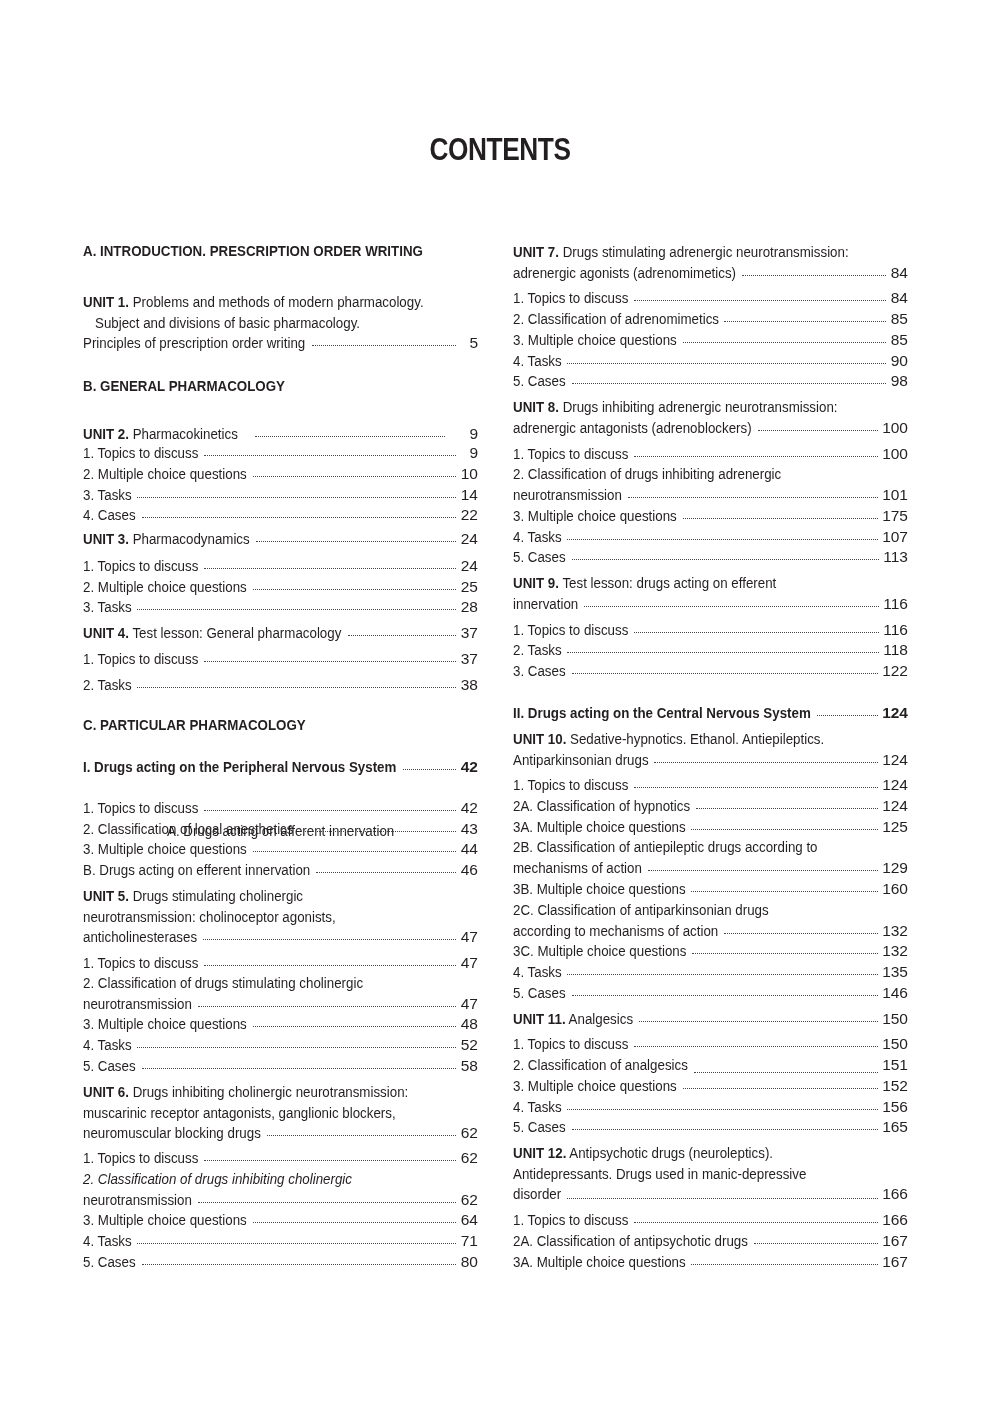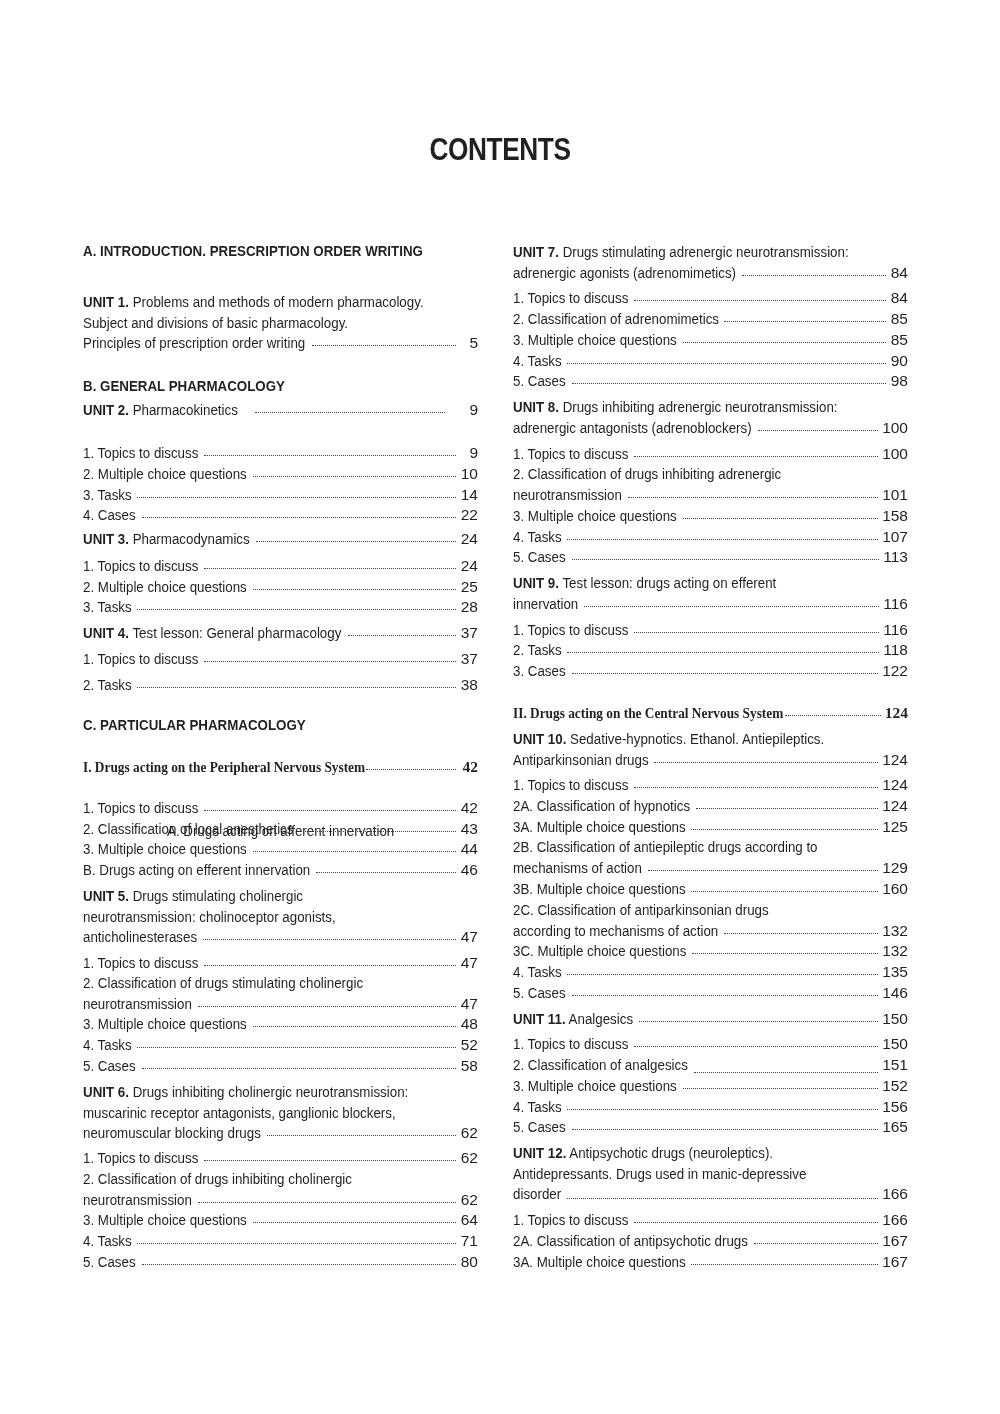--- a/index.html
+++ b/index.html
@@ -8,54 +8,54 @@
   .title { position: absolute; left: 0; width: 1000px; top: 131px; text-align: center;
            font-family: "Liberation Sans", sans-serif; font-weight: bold; font-size: 32px;
            letter-spacing: -0.5px; transform: scaleX(0.82); transform-origin: 50% 50%; }
   .col { position: absolute; top: 0; }
   .col-left { left: 83px; width: 395px; }
   .col-right { left: 513px; width: 395px; }
   .line { position: absolute; left: 0; width: 100%; height: 20px; font-size: 15.5px; line-height: 20px;
           white-space: nowrap; display: flex; align-items: baseline; }
   .heading { font-weight: bold; align-items: center; }
   .unit-label { font-weight: bold; }
-  .bold-entry { font-weight: bold; font-family: Liberation Serif, serif; }
+  .bold-entry { font-weight: bold; }
   .dots { flex: 1 1 auto; overflow: hidden; margin: 0 4px 0 6px; color: #231f20; position: relative; height: 14px; }
   .dots::before { content: ""; position: absolute; left: 0; right: 0; bottom: 2px;
                   border-bottom: 1.6px dotted #444; }
   .page { flex: 0 0 auto; text-align: right; min-width: 18px; }
   .nx { display: inline-block; transform: scaleX(0.86); transform-origin: 0 50%; white-space: nowrap; }
 </style>
 </head>
 <body>
 
 <div class="title">CONTENTS</div>
 
 <div class="col col-left" id="col-left">
     <div class="line heading" style="top: 241px;">
       <span class="nx" style="margin-right: -55.085px;">A. INTRODUCTION. PRESCRIPTION ORDER WRITING</span>
     </div>
     <div>
       <div class="line" style="top: 292px;">
         <span class="nx" style="margin-right: -55.4131px;"><span class="unit-label">UNIT 1.</span> <span>Problems and methods of modern pharmacology.</span></span>
       </div>
-      <div class="line" style="top: 312.7px;">
+      <div class="line" style="top: 312.7px; margin-left: 12px;">
         <span class="nx" style="margin-right: -42.9722px;"><span>Subject and divisions of basic pharmacology.</span></span>
       </div>
       <div class="line" style="top: 333.4px;">
         <span class="nx" style="margin-right: -35.7437px;"><span>Principles of prescription order writing</span></span>
         <span class="dots"></span>
         <span class="page">5</span>
       </div>
     </div>
     <div class="line heading" style="top: 376px;">
       <span class="nx" style="margin-right: -33.0612px;">B.  GENERAL PHARMACOLOGY</span>
     </div>
     <div>
-      <div class="line" style="top: 400px; gap: 11px;">
+      <div class="line" style="top: 424px; gap: 11px;">
         <span class="nx" style="margin-right: -25.1597px;"><span class="unit-label">UNIT 2.</span> <span>Pharmacokinetics</span></span>
         <span class="dots"></span>
         <span class="page">9</span>
       </div>
     </div>
     <div class="line" style="top: 443px;">
       <span class="nx" style="margin-right: -18.6525px;">1. Topics to discuss</span>
       <span class="dots"></span>
       <span class="page">9</span>
     </div>
@@ -199,21 +199,21 @@
         <span class="dots"></span>
         <span class="page">62</span>
       </div>
     </div>
     <div class="line" style="top: 1148px;">
       <span class="nx" style="margin-right: -18.6525px;">1. Topics to discuss</span>
       <span class="dots"></span>
       <span class="page">62</span>
     </div>
     <div>
-      <div class="line" style="top: 1169px;">
+      <div class="line" style="top: 1169px; font-style: italic;">
         <span class="nx" style="margin-right: -44.035px;"><span>2. Classification of drugs inhibiting cholinergic</span></span>
       </div>
       <div class="line" style="top: 1189.7px;">
         <span class="nx" style="margin-right: -18.0756px;"><span>neurotransmission</span></span>
         <span class="dots"></span>
         <span class="page">62</span>
       </div>
     </div>
     <div class="line" style="top: 1210px;">
       <span class="nx" style="margin-right: -26.2372px;">3. Multiple choice questions</span>
@@ -288,21 +288,21 @@
       </div>
       <div class="line" style="top: 484.7px;">
         <span class="nx" style="margin-right: -18.0756px;"><span>neurotransmission</span></span>
         <span class="dots"></span>
         <span class="page">101</span>
       </div>
     </div>
     <div class="line" style="top: 506px;">
       <span class="nx" style="margin-right: -26.2372px;">3. Multiple choice questions</span>
       <span class="dots"></span>
-      <span class="page">158</span>
+      <span class="page">175</span>
     </div>
     <div class="line" style="top: 527px;">
       <span class="nx" style="margin-right: -8.34283px;">4. Tasks</span>
       <span class="dots"></span>
       <span class="page">107</span>
     </div>
     <div class="line" style="top: 547px;">
       <span class="nx" style="margin-right: -8.39221px;">5. Cases</span>
       <span class="dots"></span>
       <span class="page">113</span>

